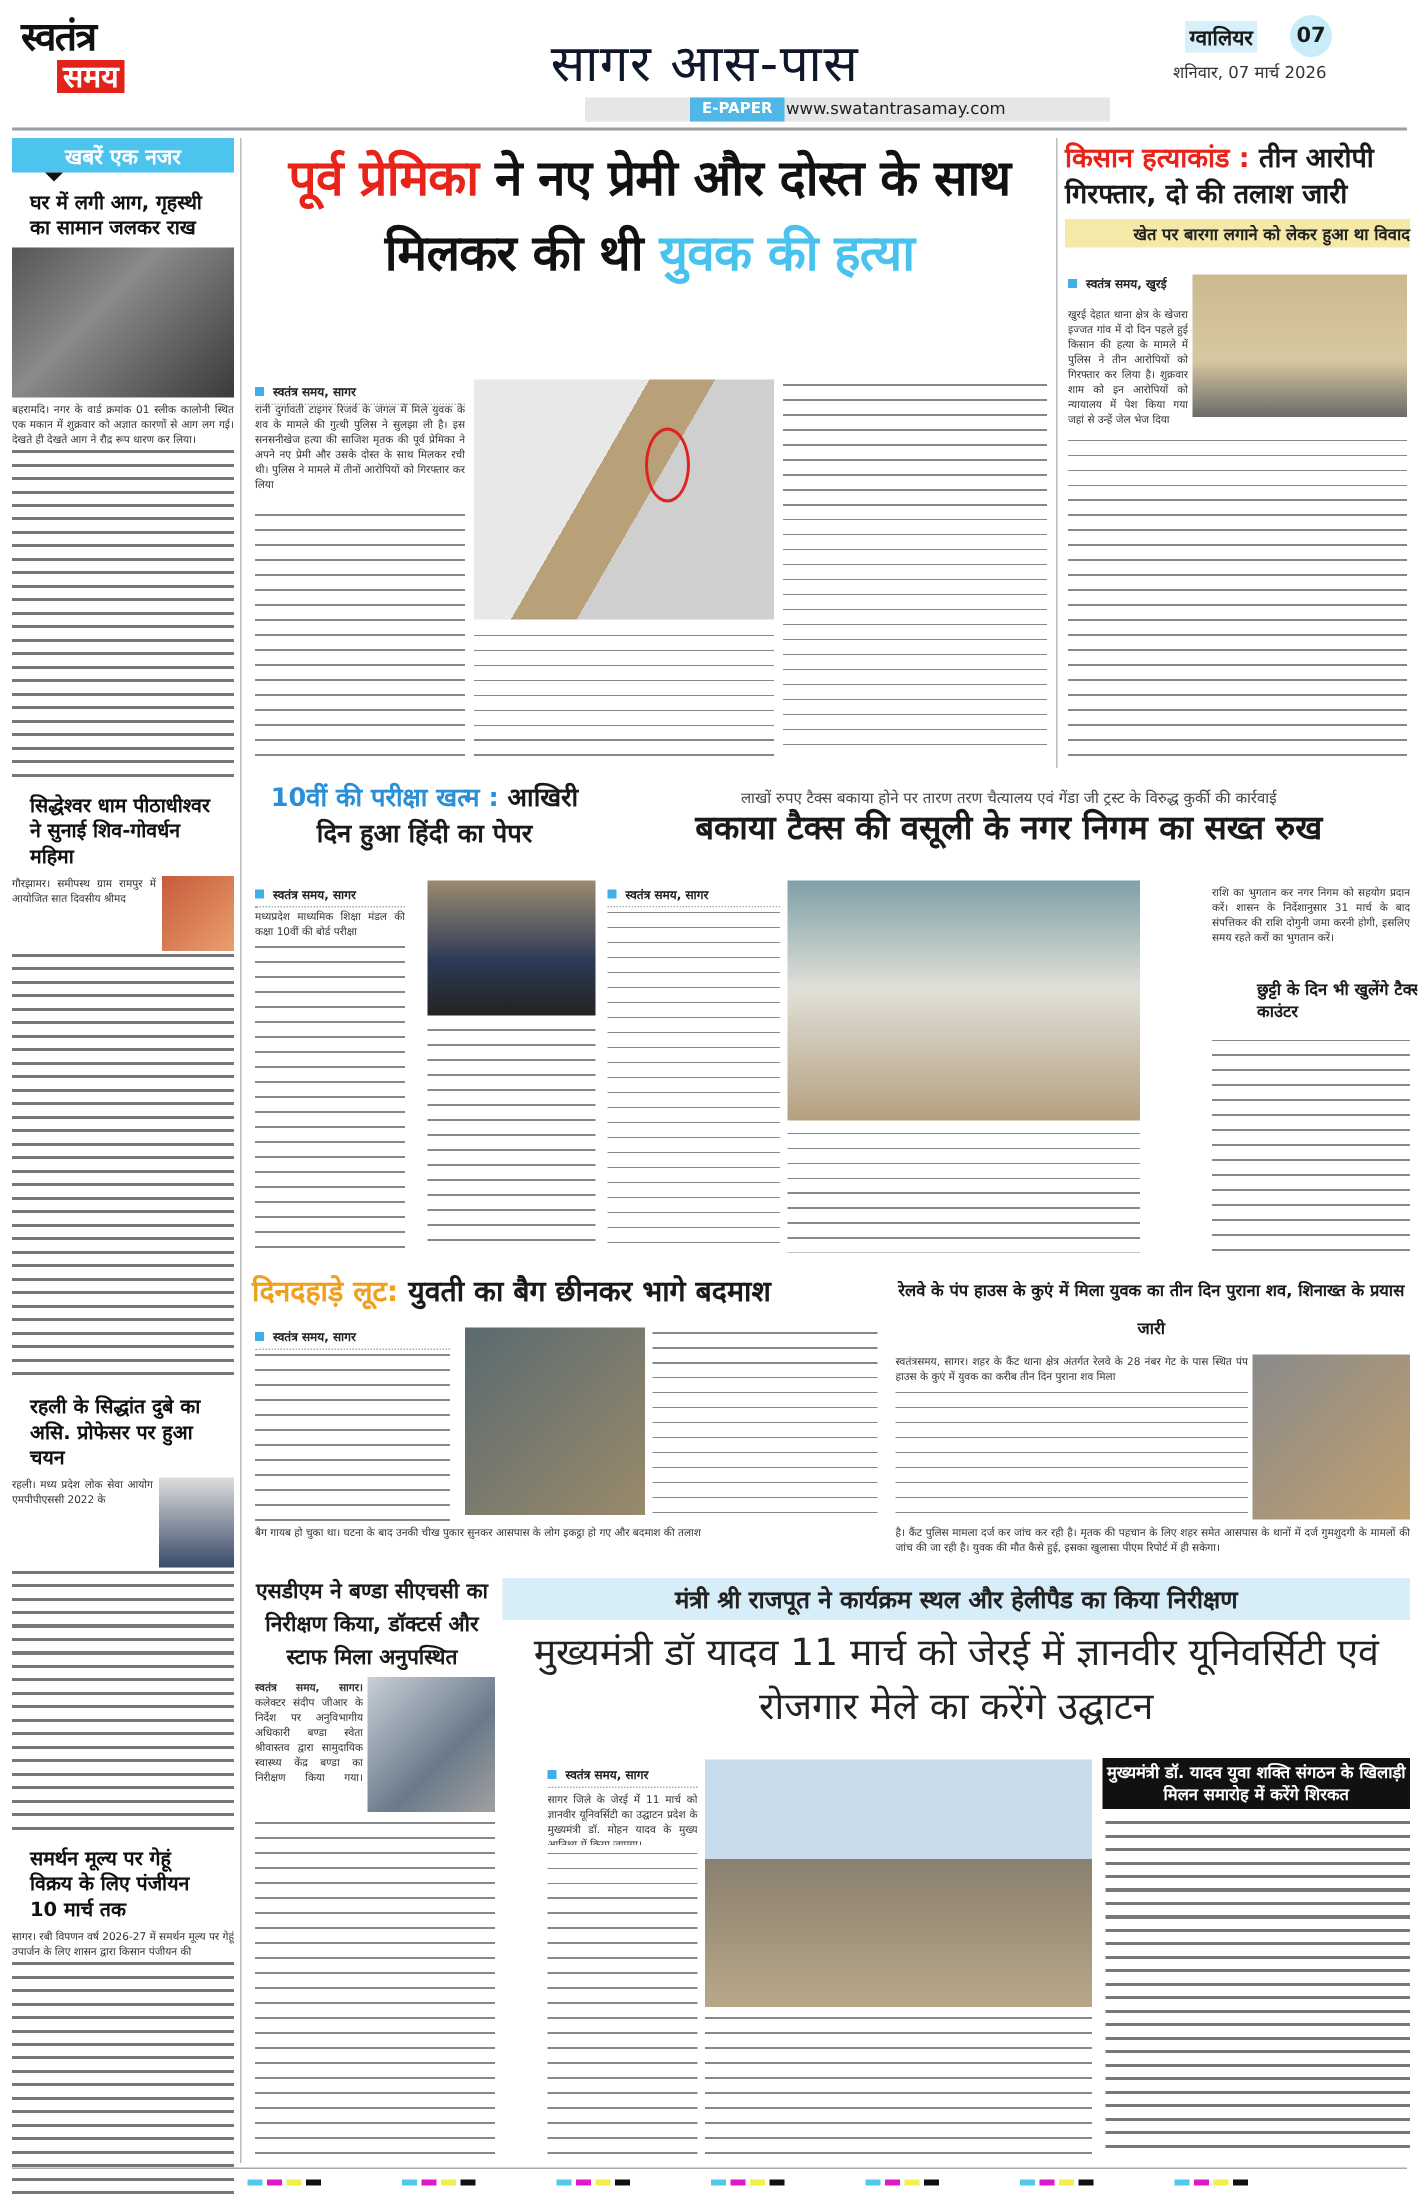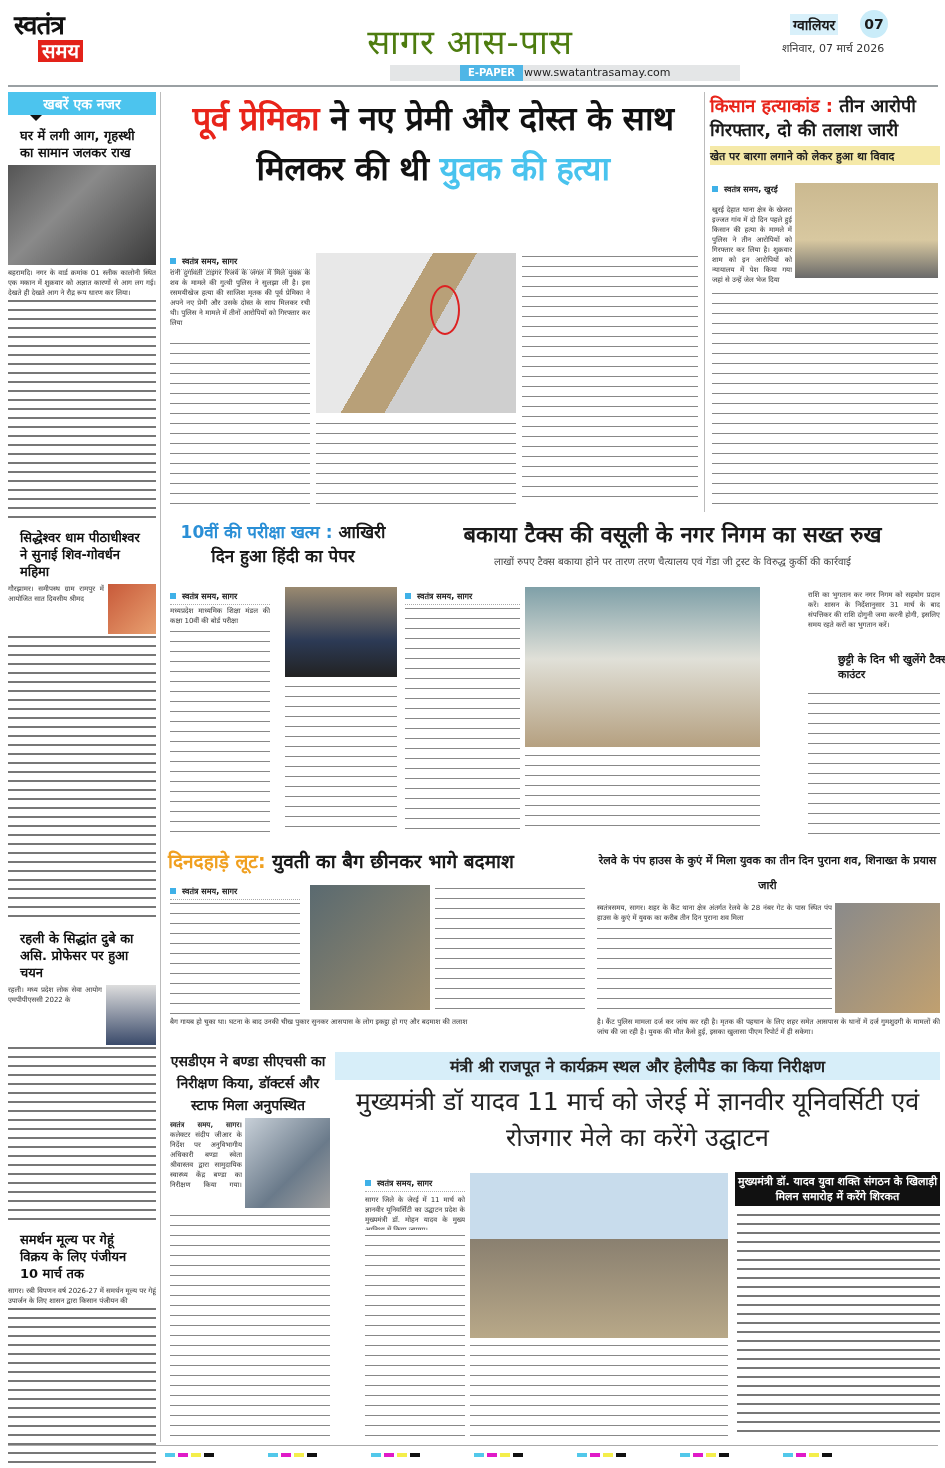--- a/index.html
+++ b/index.html
@@ -2,21 +2,21 @@
 <html><head>
 <meta charset="utf-8">
 <style>
   * { box-sizing: border-box; margin: 0; padding: 0; }
   body { width: 945px; height: 1468px; background: #fff; font-family: "DejaVu Sans", sans-serif; color: #1a1a1a; position: relative; overflow: hidden; }
   .abs { position: absolute; }
   
   .masthead { left: 14px; top: 10px; width: 70px; }
   .logo-top { font-family: "DejaVu Serif", serif; font-weight: 900; font-size: 26px; line-height: 30px; color: #111; letter-spacing: -1px; }
   .logo-bot { display: inline-block; background: #e32219; color: #fff; font-weight: 900; font-size: 20px; line-height: 22px; padding: 0 4px; margin-left: 24px; }
-  .section-title { left: 300px; top: 18px; width: 340px; text-align: center; font-size: 34px; color: #4d7c0f; font-weight: 400; letter-spacing: 1px; }
+  .section-title { left: 300px; top: 18px; width: 340px; text-align: center; font-size: 34px; color: #0f172a; font-weight: 400; letter-spacing: 1px; }
   .epaper-bar { left: 390px; top: 65px; width: 350px; height: 16px; background: #e4e6e7; }
   .epaper-tag { position: absolute; left: 0; top: 0; height: 16px; line-height: 16px; padding: 0 8px; background: #4fb6e6; color: #fff; font-size: 10px; font-weight: 700; margin-left: 192px - 160px; }
   .epaper-url { position: absolute; left: 64px; top: 0; line-height: 16px; font-size: 11px; color: #222; }
   .city { left: 790px; top: 14px; font-size: 14px; font-weight: 700; color: #1a1a1a; background: #d8f0fa; padding: 1px 3px; }
   .page-no { left: 860px; top: 10px; width: 28px; height: 28px; border-radius: 50%; background: #c9ecf9; font-size: 14px; font-weight: 700; line-height: 28px; text-align: center; }
   .date { left: 782px; top: 40px; font-size: 11px; color: #333; }
   .head-rule { left: 8px; top: 85px; width: 930px; height: 2px; background: #9aa0a3; }
 
   
   .leftcol { left: 8px; top: 92px; width: 148px; }
@@ -32,21 +32,21 @@
   
   .kicker-box { background: #e6e7e8; font-size: 18px; font-weight: 700; color: #2a2a2a; text-align: center; padding: 3px 0; }
   .big-head { font-size: 33px; font-weight: 900; line-height: 50px; color: #111; text-align: center; letter-spacing: -0.5px; }
   .red { color: #e8241a; }
   .cyan { color: #49c3ee; }
   .blue { color: #2a8fd6; }
   .orange { color: #f0a020; }
   .byline { font-size: 8px; font-weight: 700; color: #222; border-bottom: 1px dotted #aaa; padding-bottom: 3px; }
   .byline .sq { display: inline-block; width: 6px; height: 6px; background: #3fb1e8; margin-right: 6px; }
   .body-text { font-size: 7px; line-height: 10px; color: #333; text-align: justify; }
-  .sub-bar { background: #f5e9a8; font-size: 11px; font-weight: 700; text-align: left; padding: 2px 0; color: #222; }
+  .sub-bar { background: #f5e9a8; font-size: 11px; font-weight: 700; text-align: right; padding: 2px 0; color: #222; }
   .sub-blue { background: #d7eef9; font-size: 16px; text-align: center; padding: 3px 0; color: #222; font-weight: 600; }
   .black-box { background: #111; color: #fff; font-size: 11px; line-height: 15px; text-align: center; padding: 2px; font-weight: 600; }
   .reg-marks { left: 165px; top: 1453px; width: 780px; height: 5px; display: flex; gap: 6px; }
   .reg-group { display: flex; gap: 3px; margin-right: 48px; }
   .reg-group span { width: 10px; height: 4px; }
   .bottom-rule { left: 8px; top: 1445px; width: 930px; height: 1px; background: #aaa; }
 </style>
 </head>
 <body>
 
@@ -99,21 +99,21 @@
 </div>
 
 <article class="abs" style="left:168px;top:94px;width:530px">
   <h1 class="big-head">
     <span class="red">पूर्व प्रेमिका</span>
     <span>ने नए प्रेमी और दोस्त के साथ मिलकर की थी</span>
     <span class="cyan">युवक की हत्या</span>
   </h1>
 </article>
 <div class="abs byline" style="left:170px;top:255px;width:140px"><span class="sq"></span><span>स्वतंत्र समय, सागर</span></div>
-<div class="abs body-text" style="left:170px;top:268px;width:140px;height:70px;overflow:hidden">रानी दुर्गावती टाइगर रिजर्व के जंगल में मिले युवक के शव के मामले की गुत्थी पुलिस ने सुलझा ली है। इस रसमयीखेज हत्या की साजिश मृतक की पूर्व प्रेमिका ने अपने नए प्रेमी और उसके दोस्त के साथ मिलकर रची थी। पुलिस ने मामले में तीनों आरोपियों को गिरफ्तार कर लिया</div>
+<div class="abs body-text" style="left:170px;top:268px;width:140px;height:70px;overflow:hidden">रानी दुर्गावती टाइगर रिजर्व के जंगल में मिले युवक के शव के मामले की गुत्थी पुलिस ने सुलझा ली है। इस सनसनीखेज हत्या की साजिश मृतक की पूर्व प्रेमिका ने अपने नए प्रेमी और उसके दोस्त के साथ मिलकर रची थी। पुलिस ने मामले में तीनों आरोपियों को गिरफ्तार कर लिया</div>
 <div class="abs lines" style="left:170px;top:340px;width:140px;height:165px"></div>
 <div class="abs photo" style="left:316px;top:253px;width:200px;height:160px;background:linear-gradient(120deg,#e8e8e8 0 40%,#b8a078 40% 55%,#cfcfcf 55%)"></div>
 <div class="abs" style="left:430px;top:285px;width:30px;height:50px;border:2px solid #d22;border-radius:50%"></div>
 <div class="abs lines" style="left:316px;top:420px;width:200px;height:85px"></div>
 <div class="abs lines" style="left:522px;top:253px;width:176px;height:252px"></div>
 
 <article class="abs" style="left:710px;top:94px;width:230px">
   <div style="font-size:18px;line-height:24px;font-weight:700">
     <span class="red">किसान हत्याकांड :</span>
     <span>तीन आरोपी गिरफ्तार, दो की तलाश जारी</span>
@@ -131,22 +131,22 @@
     <span>आखिरी दिन हुआ हिंदी का पेपर</span>
   </div>
 </article>
 <div class="abs byline" style="left:170px;top:590px;width:100px"><span class="sq"></span><span>स्वतंत्र समय, सागर</span></div>
 <div class="abs body-text" style="left:170px;top:606px;width:100px;height:20px;overflow:hidden">मध्यप्रदेश माध्यमिक शिक्षा मंडल की कक्षा 10वीं की बोर्ड परीक्षा</div>
 <div class="abs lines" style="left:170px;top:628px;width:100px;height:205px"></div>
 <div class="abs photo" style="left:285px;top:587px;width:112px;height:90px;background:linear-gradient(#9a8a70,#2c3a55 60%,#222)"></div>
 <div class="abs lines" style="left:285px;top:683px;width:112px;height:150px"></div>
 
 <article class="abs" style="left:405px;top:520px;width:535px">
+  <div style="font-size:10px;color:#444;text-align:center;margin-top:4px">लाखों रुपए टैक्स बकाया होने पर तारण तरण चैत्यालय एवं गेंडा जी ट्रस्ट के विरुद्ध कुर्की की कार्रवाई</div>
   <div style="font-size:22px;line-height:30px;font-weight:700;text-align:center">बकाया टैक्स की वसूली के नगर निगम का सख्त रुख</div>
-  <div style="font-size:10px;color:#444;text-align:center;margin-top:4px">लाखों रुपए टैक्स बकाया होने पर तारण तरण चैत्यालय एवं गेंडा जी ट्रस्ट के विरुद्ध कुर्की की कार्रवाई</div>
 </article>
 <div class="abs byline" style="left:405px;top:590px;width:115px"><span class="sq"></span><span>स्वतंत्र समय, सागर</span></div>
 <div class="abs lines" style="left:405px;top:605px;width:115px;height:230px"></div>
 <div class="abs photo" style="left:525px;top:587px;width:235px;height:160px;background:linear-gradient(#7fa0a8,#e0e0d8 45%,#b5a080)"></div>
 <div class="abs lines" style="left:525px;top:752px;width:235px;height:83px"></div>
 <div class="abs body-text" style="left:808px;top:590px;width:132px;height:52px;overflow:hidden">राशि का भुगतान कर नगर निगम को सहयोग प्रदान करें। शासन के निर्देशानुसार 31 मार्च के बाद संपत्तिकर की राशि दोगुनी जमा करनी होगी, इसलिए समय रहते करों का भुगतान करें।</div>
 <div class="abs" style="left:838px;top:652px;width:132px;font-size:11px;font-weight:600;line-height:15px">छुट्टी के दिन भी खुलेंगे टैक्स काउंटर</div>
 <div class="abs lines" style="left:808px;top:690px;width:132px;height:145px"></div>
 
 <article class="abs" style="left:168px;top:848px;width:420px">

